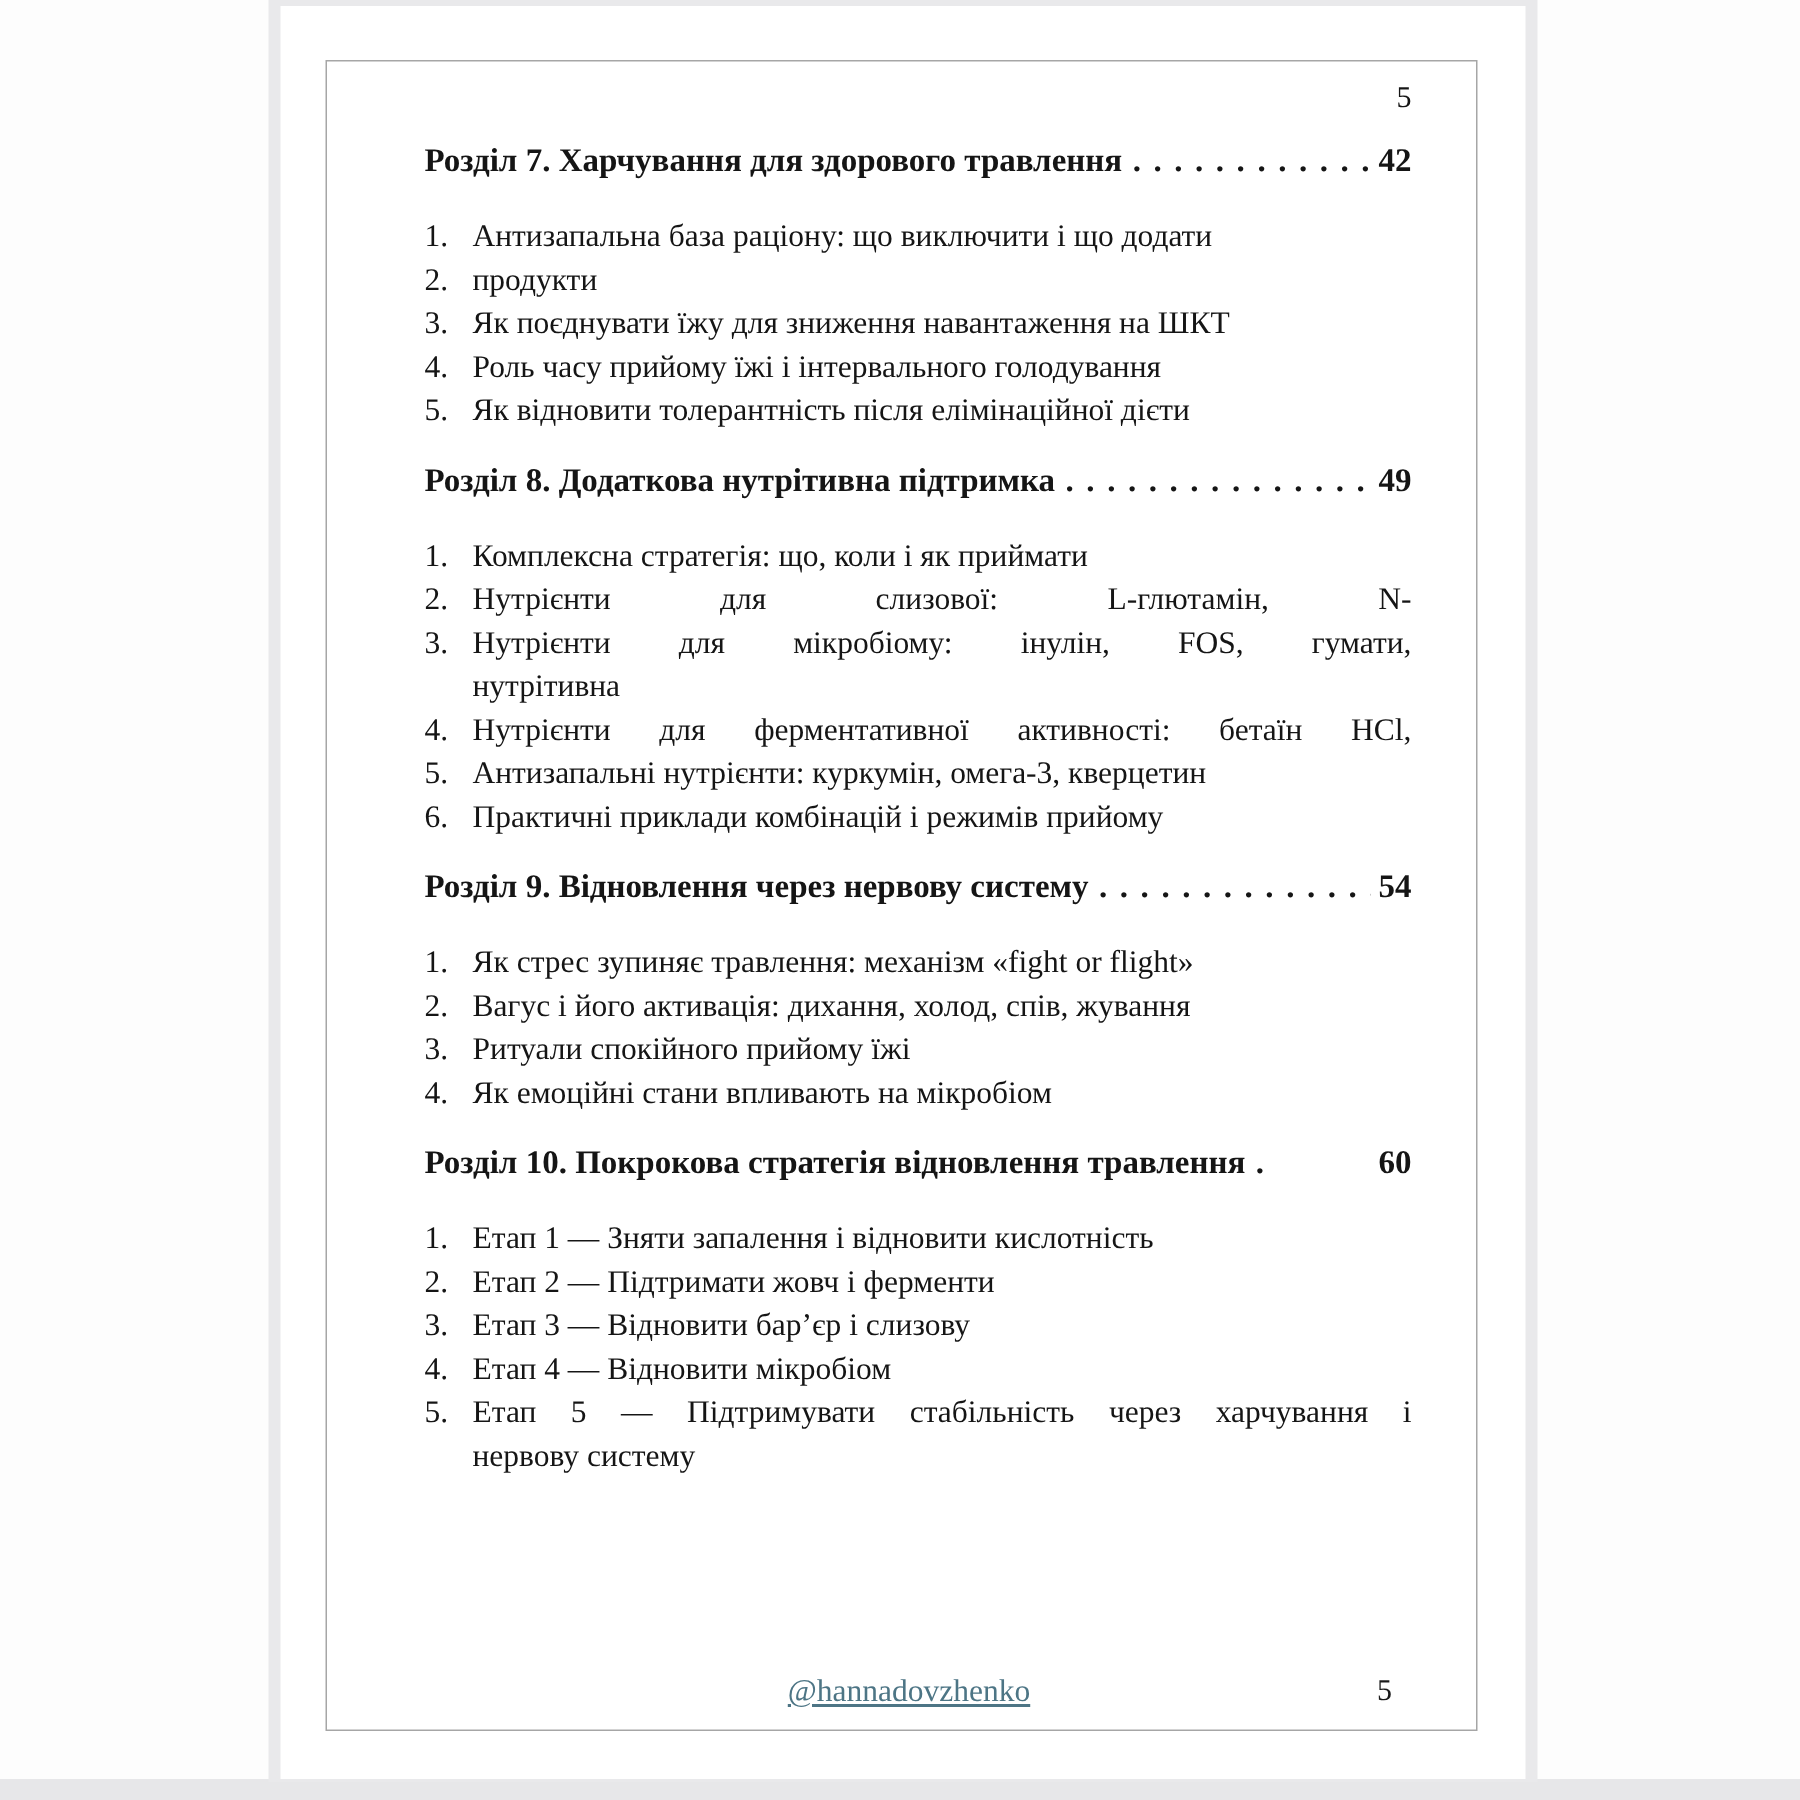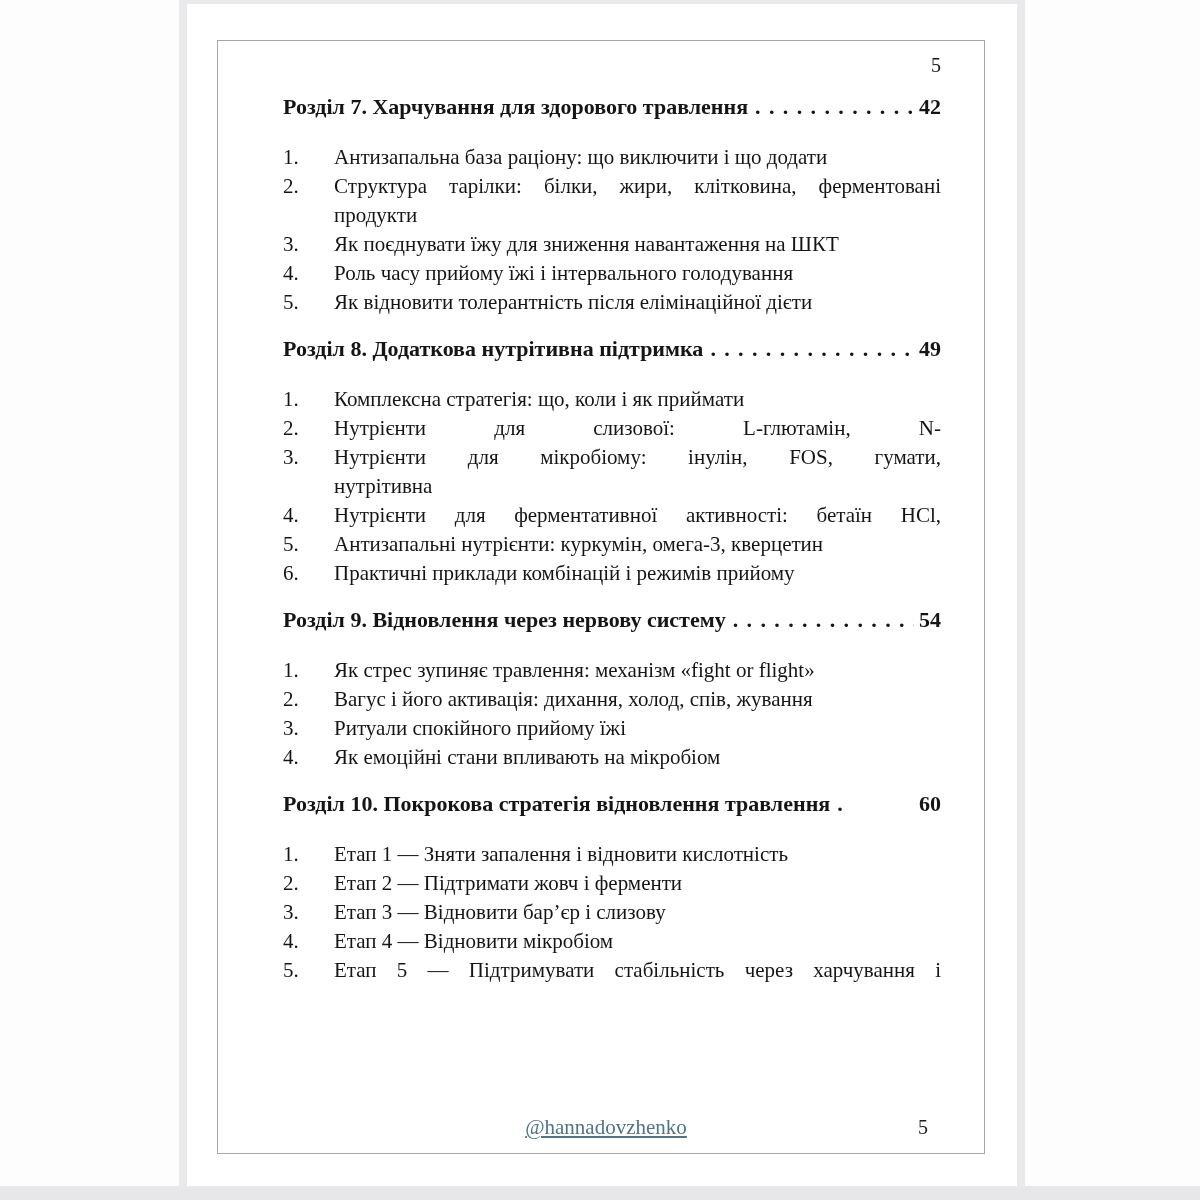--- a/index.html
+++ b/index.html
@@ -51,21 +51,21 @@
     margin: 0 5px 0 7px;
     letter-spacing: 0.38em;
     min-width: 0;
   }
   .toc-heading .pg { flex: 0 0 auto; }
 
   .toc-list { font-size: 21px; line-height: 29px; }
   .toc-item { display: flex; align-items: flex-start; }
   .toc-item .num { flex: 0 0 32px; }
   .toc-item .txt { flex: 1 1 auto; min-width: 0; }
-  .line { text-align: justify; margin-left: 19px; }
+  .line { text-align: justify; }
   .line.jfull { text-align: justify; text-align-last: justify; }
 
   .footer {
     position: absolute; left: 66px; right: 56px; top: 1072px;
     height: 29px; line-height: 29px;
   }
   .footer .handle {
     position: absolute; left: 50%; transform: translateX(-50%);
     font-size: 21px;
     color: #4d7585;
@@ -99,21 +99,20 @@
             <div class="toc-list">
               <div class="toc-item">
                 <span class="num">1.</span>
                 <div class="txt">
                   <div class="line">Антизапальна база раціону: що виключити і що додати</div>
                 </div>
               </div>
               <div class="toc-item">
                 <span class="num">2.</span>
                 <div class="txt">
-                  <div class="line jfull">Структура тарілки: білки, жири, клітковина, ферментовані</div>
                   <div class="line">продукти</div>
                 </div>
               </div>
               <div class="toc-item">
                 <span class="num">3.</span>
                 <div class="txt">
                   <div class="line">Як поєднувати їжу для зниження навантаження на ШКТ</div>
                 </div>
               </div>
               <div class="toc-item">
@@ -240,20 +239,21 @@
               <div class="toc-item">
                 <span class="num">4.</span>
                 <div class="txt">
                   <div class="line">Етап 4 — Відновити мікробіом</div>
                 </div>
               </div>
               <div class="toc-item">
                 <span class="num">5.</span>
                 <div class="txt">
                   <div class="line jfull">Етап 5 — Підтримувати стабільність через харчування і</div>
+                  <div class="line">нервову систему</div>
                 </div>
               </div>
             </div>
           </div>
 
         </div>
 
         <div class="footer">
           <a class="handle" href="#">@hannadovzhenko</a>
           <span class="footer-pg">5</span>

